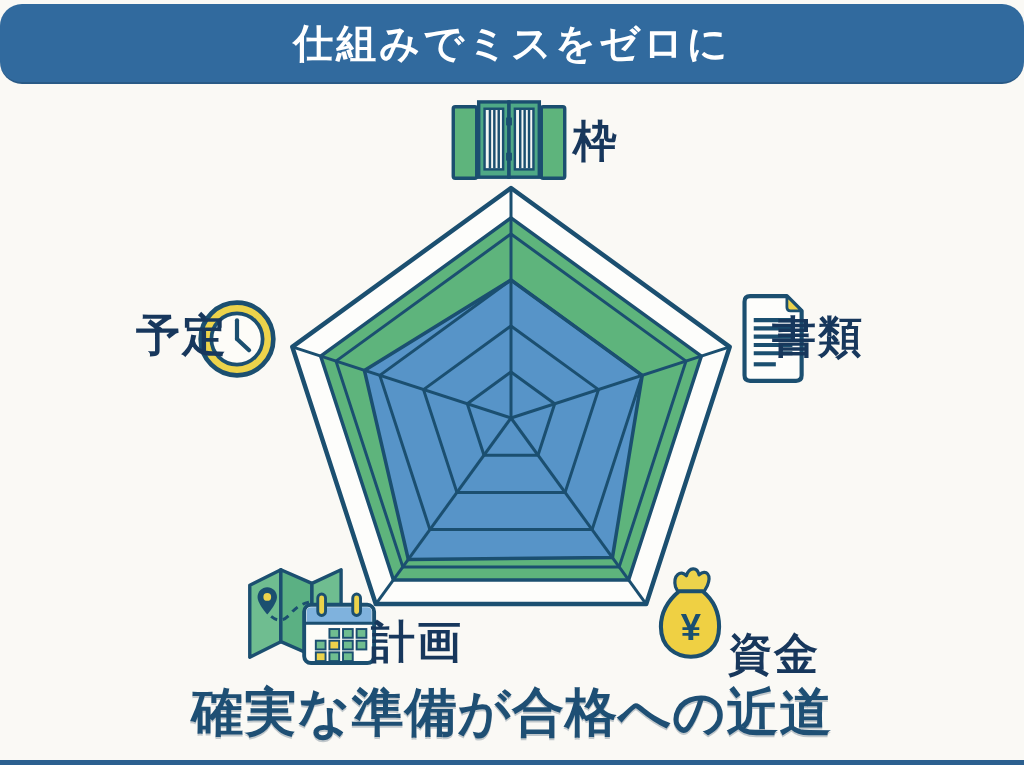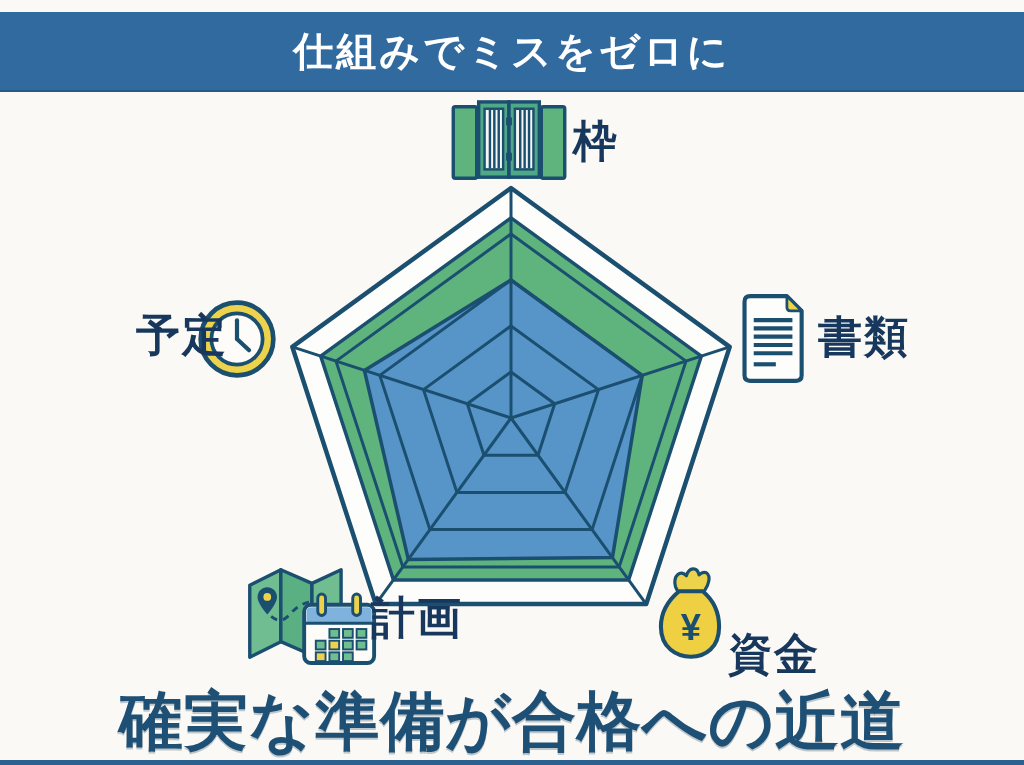--- a/index.html
+++ b/index.html
@@ -2,38 +2,39 @@
 <html style="--page_bg: #faf9f5; --banner_bg: #316a9e; --outline: #1b4f70; --green: #5eb47c; --blue: #5794c8; --yellow: #ecd34b; --label: #17375c; --headline: #1e4f74; --bottom_bar: #2c608f; --pentagon_bg: #fdfdfb;"><head>
 <meta charset="utf-8">
 <style>
   html,body{margin:0;padding:0;}
   body{
     width:1024px;height:765px;position:relative;overflow:hidden;
     background:var(--page_bg,#faf9f5);
     font-family:"Liberation Sans","DejaVu Sans",sans-serif;
   }
   .banner{
-    position:absolute;top:12px;left:0;width:1024px;height:78px;
+    position:absolute;top:4px;left:0;width:1024px;height:78px;
     background:var(--banner_bg,#2f6ba3);
     display:flex;align-items:center;justify-content:center;
     border-bottom:2px solid rgba(0,0,0,.15);
+    border-radius:22px;
   }
   .banner-title{
     color:#fff;font-size:40px;font-weight:bold;letter-spacing:3px;margin:0;
   }
   #radar-svg{position:absolute;left:0;top:0;}
   .axis-label{
     position:absolute;font-weight:bold;font-size:44px;
     color:var(--label,#17375c);letter-spacing:2px;line-height:1;white-space:nowrap;
   }
   .icon{position:absolute;}
   .icon svg{display:block;width:100%;height:100%;}
   .headline{
     position:absolute;top:678px;left:0;width:1024px;text-align:center;
-    font-size:64px;font-weight:bold;letter-spacing:1px;
+    font-size:52px;font-weight:bold;letter-spacing:1px;
     color:var(--headline,#1e4f74);
     text-shadow:0 2px 0 rgba(20,50,80,.25);
   }
   .bottom-bar{
     position:absolute;left:0;bottom:0;width:1024px;height:5px;
     background:var(--bottom_bar,#2c608f);
   }
 </style>
 </head>
 <body>
@@ -128,19 +129,19 @@
 <div class="icon" style="left:196px;top:298px;width:82px;height:82px">
   <svg viewBox="0 0 88 88">
     <circle cx="44" cy="44" r="39" fill="#ecd34b" stroke="#1b4f70" stroke-width="5"></circle>
     <circle cx="44" cy="44" r="27.5" fill="#fdfcf8" stroke="#1b4f70" stroke-width="4"></circle>
     <line x1="44" y1="44" x2="44" y2="24" stroke="#1b4f70" stroke-width="4.5" stroke-linecap="round"></line>
     <line x1="44" y1="44" x2="57" y2="56" stroke="#1b4f70" stroke-width="4.5" stroke-linecap="round"></line>
   </svg>
 </div>
 
 <div class="axis-label" style="left:573px;top:119px">枠</div>
-<div class="axis-label" style="left:818px;top:315px">書類</div>
+<div class="axis-label" style="left:772px;top:315px">書類</div>
 <div class="axis-label" style="left:728px;top:632px">資金</div>
-<div class="axis-label" style="left:371px;top:596px">計画</div>
+<div class="axis-label" style="left:371px;top:620px">計画</div>
 <div class="axis-label" style="left:136px;top:313px">予定</div>
 
 <div class="headline">確実な準備が合格への近道</div>
 <div class="bottom-bar"></div>
 
 </body></html>

